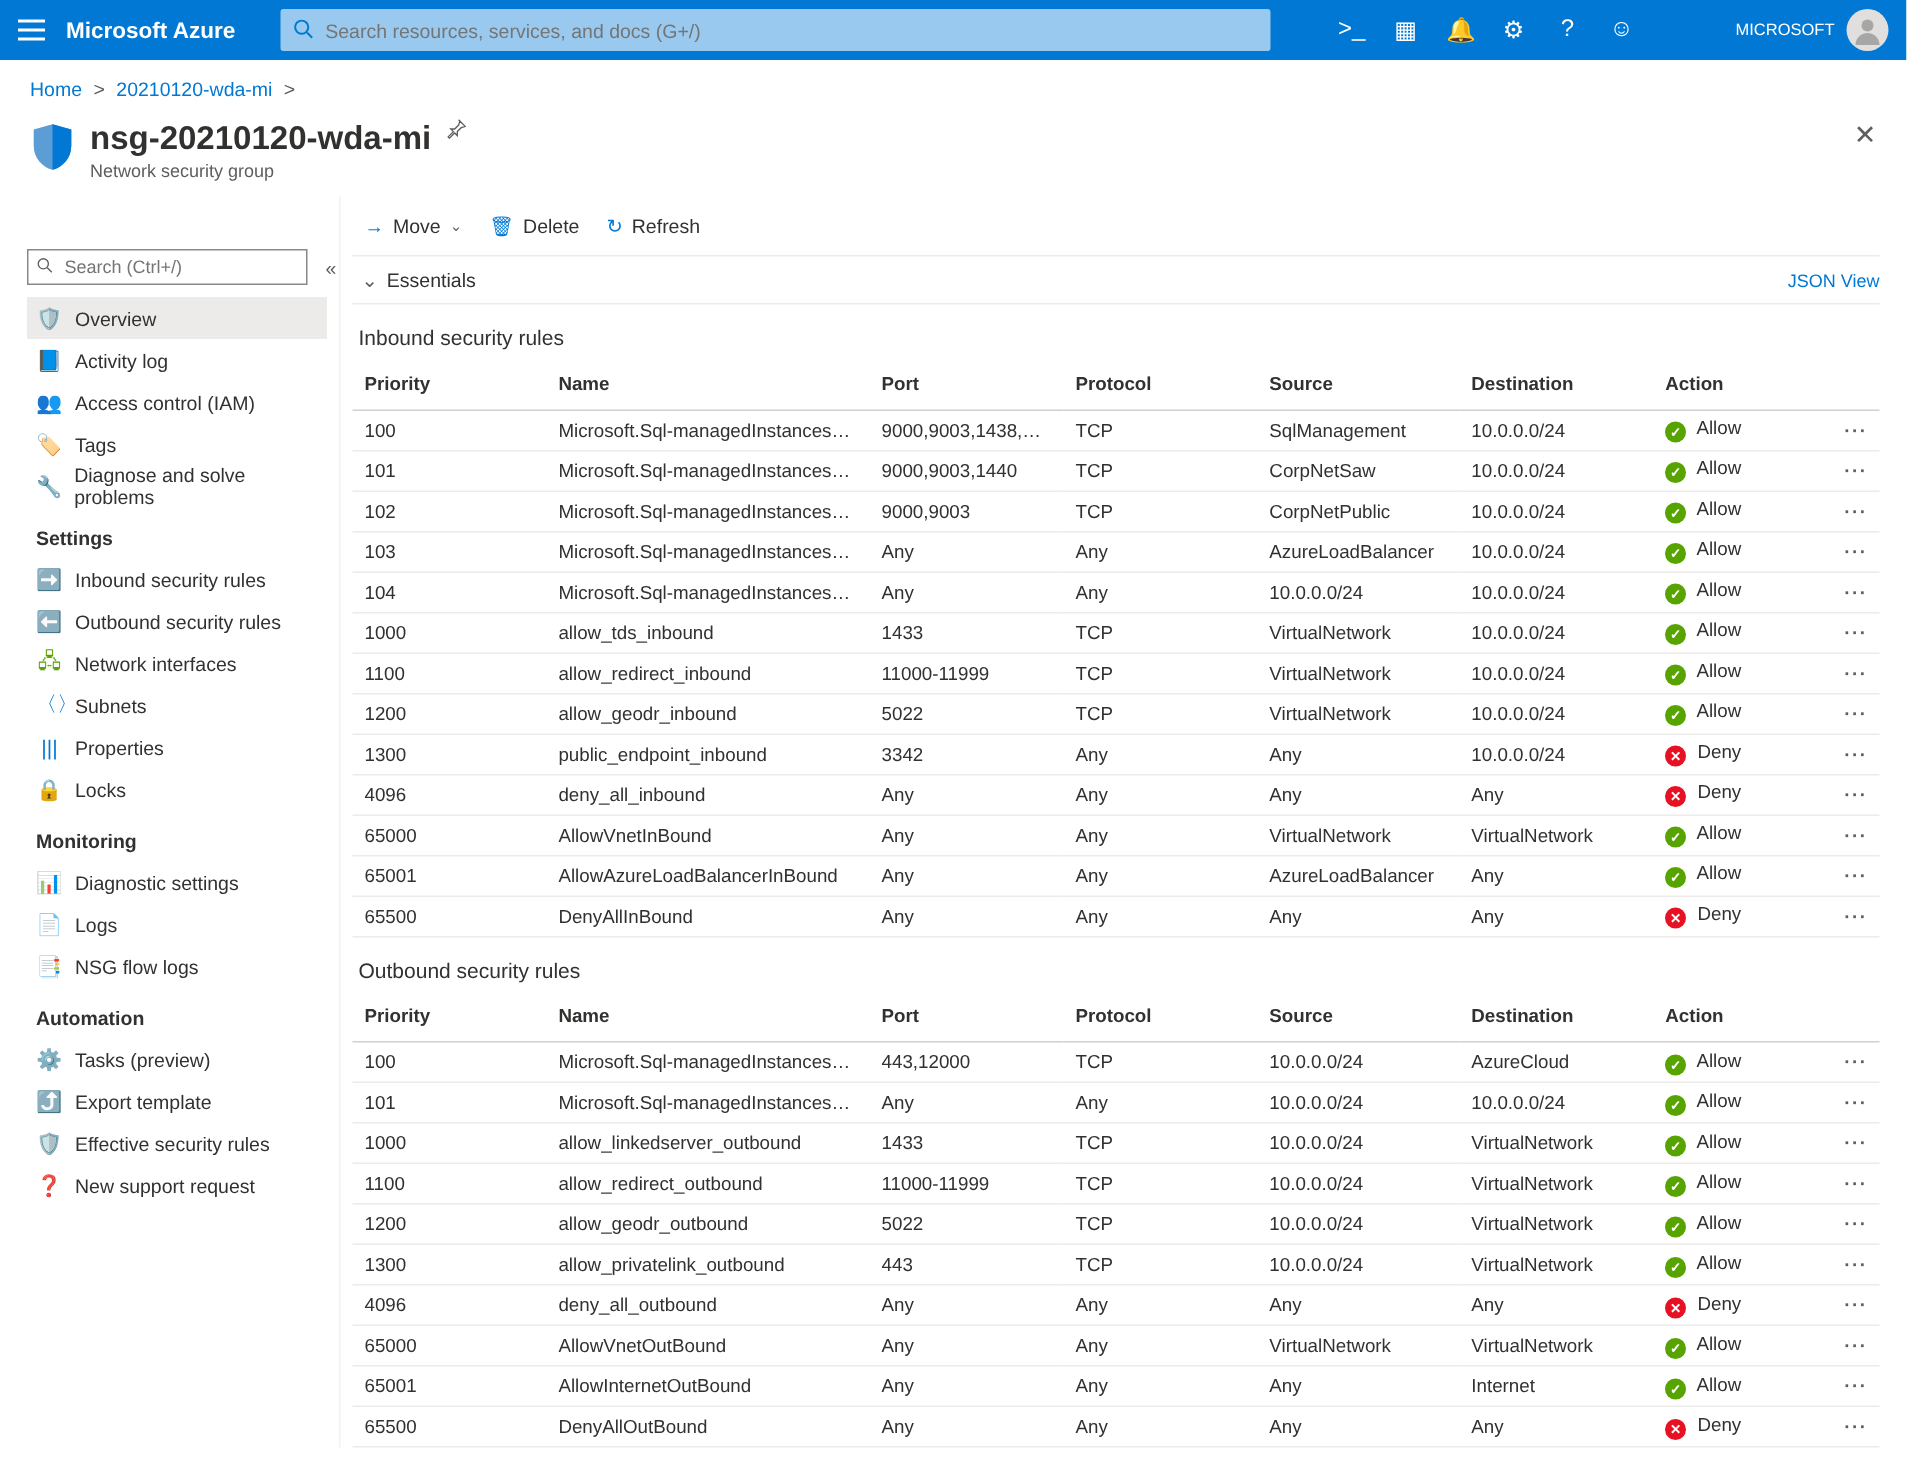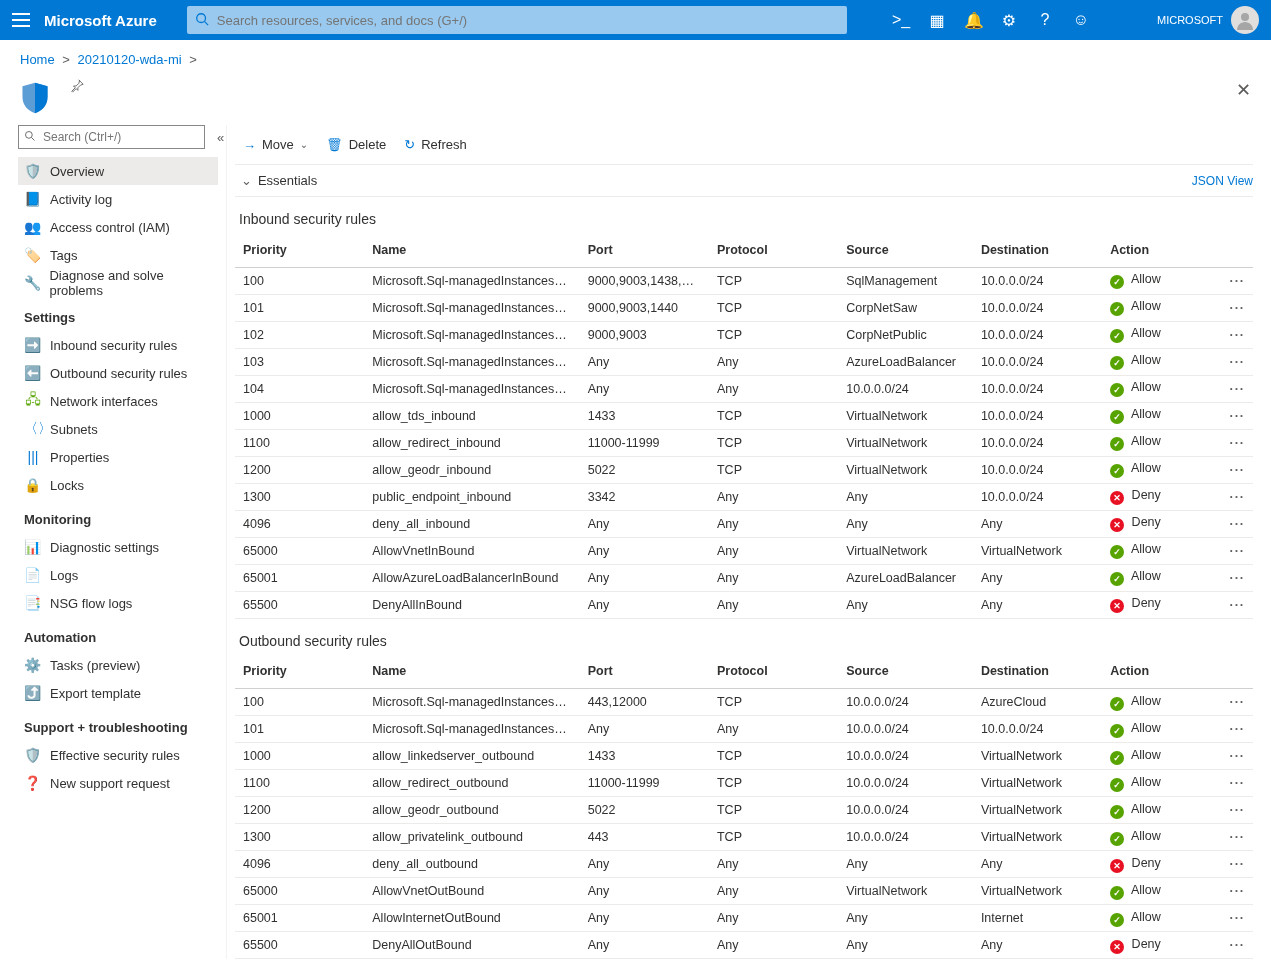--- a/index.html
+++ b/index.html
@@ -79,20 +79,21 @@
   .body {
     display:flex;
     padding: 0 0 20px 0;
   }
 
   
   .sidebar {
     width: 226px;
     flex-shrink: 0;
     padding: 0 8px 0 18px;
+    margin-top: 35px;
   }
   .sb-search {
     display:flex; align-items:center; gap:8px; margin-bottom: 8px;
   }
   .sb-search input {
     flex:1; height: 24px;
     border: 1px solid #8a8886;
     padding: 0 6px 0 24px;
     font-size: 12px;
   }
@@ -233,20 +234,24 @@
   <span class="sep">&gt;</span>
 </div>
 
 <div class="title-row">
   <span class="shield">
     <svg viewBox="0 0 32 38" width="30" height="34">
         <path d="M16 2 L30 6 V18 C30 28 23 34 16 36 C9 34 2 28 2 18 V6 Z" fill="#5c9dd5"></path>
         <path d="M16 2 L30 6 V18 C30 28 23 34 16 36 Z" fill="#0078d4"></path>
       </svg>
   </span>
+  <div>
+    <h1>nsg-20210120-wda-mi</h1>
+    <div class="subtitle">Network security group</div>
+  </div>
   <span class="pin">
     <svg width="14" height="14" viewBox="0 0 16 16">
         <path d="M10 1l5 5-3 1-3 3v3l-2-2-4 4-1-1 4-4-2-2h3l3-3 1-3z" fill="none" stroke="#605e5c" stroke-width="1"></path>
       </svg>
   </span>
   <span class="close">✕</span>
 </div>
 
 <div class="body">
 
@@ -330,21 +335,20 @@
     <div id="sb-automation">
         <div class="sb-item">
           <span class="icon" style="color: rgb(0, 120, 212);">⚙️</span>
           <span>Tasks (preview)</span>
         </div>
         <div class="sb-item">
           <span class="icon" style="color: rgb(0, 120, 212);">⤴️</span>
           <span>Export template</span>
         </div>
       </div>
-    <div class="sb-group">Support + troubleshooting</div>
     <div id="sb-support">
         <div class="sb-item">
           <span class="icon" style="color: rgb(0, 120, 212);">🛡️</span>
           <span>Effective security rules</span>
         </div>
         <div class="sb-item">
           <span class="icon" style="color: rgb(0, 120, 212);">❓</span>
           <span>New support request</span>
         </div>
       </div>

